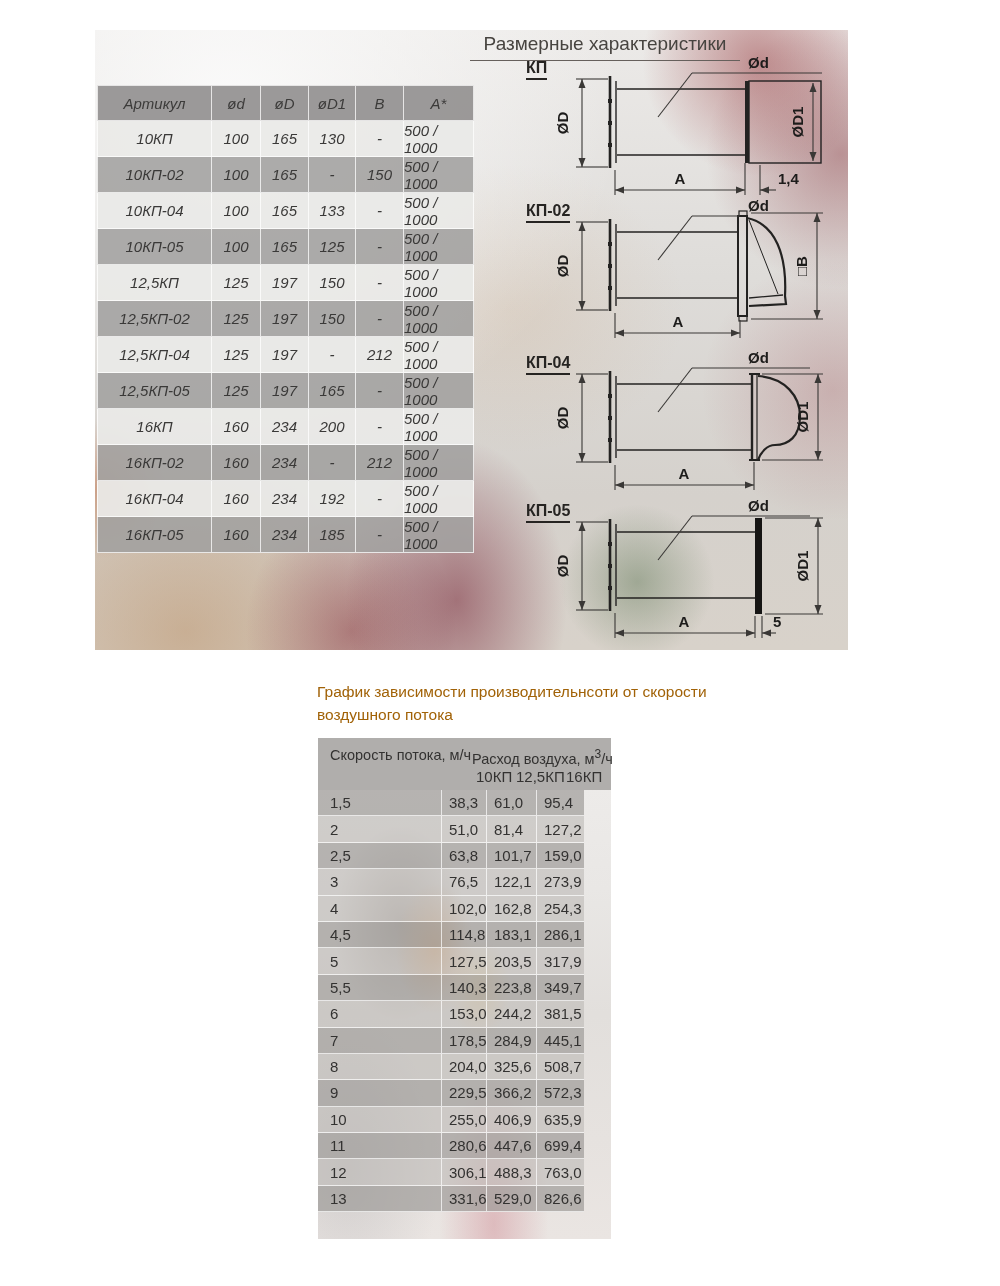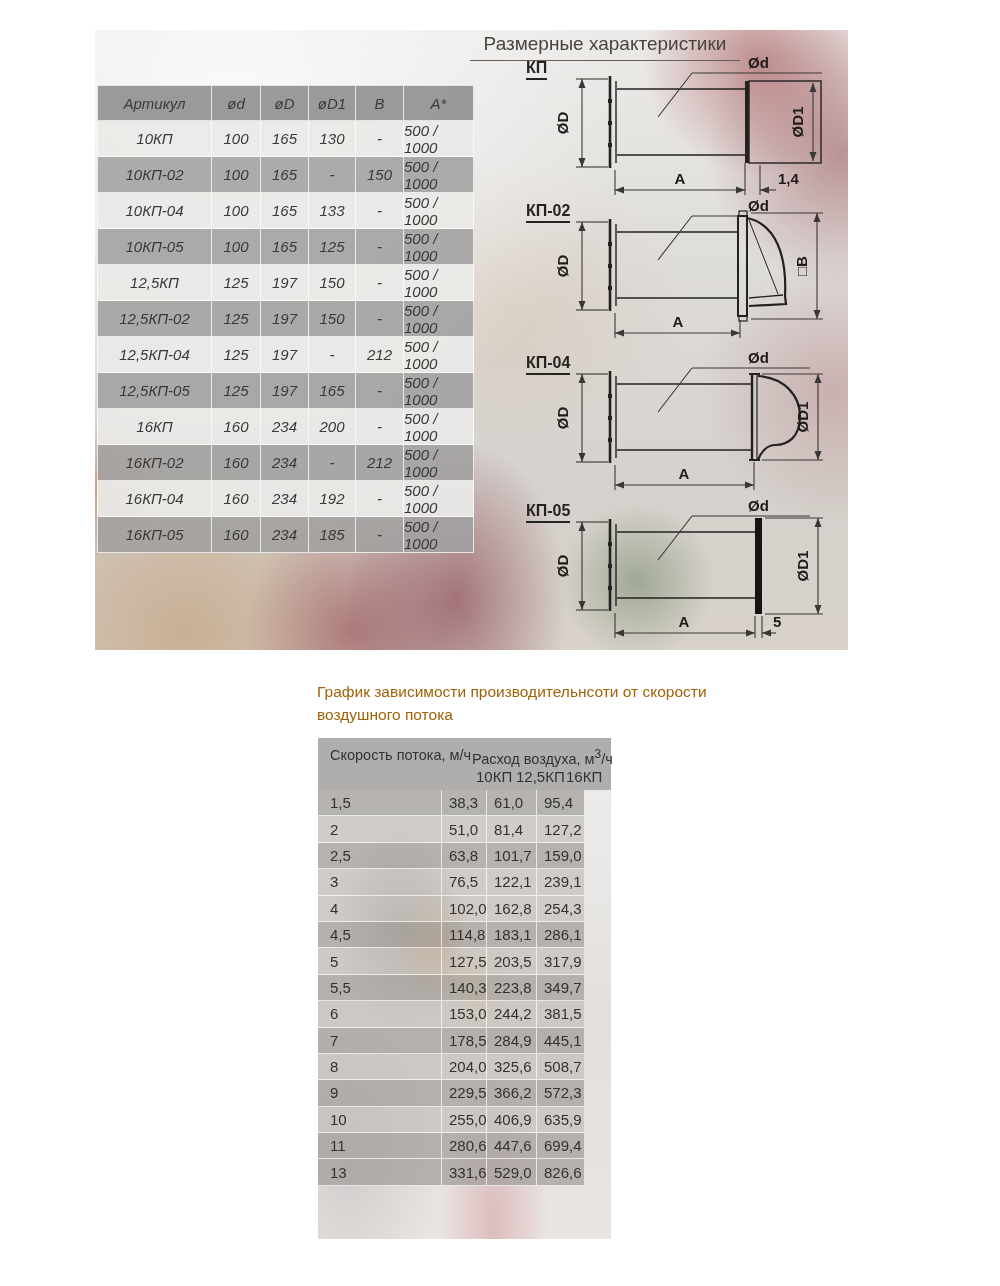--- a/index.html
+++ b/index.html
@@ -414,21 +414,21 @@
         <div class="t2row odd">
           <div class="t2c t2col0">2,5</div>
           <div class="t2c t2col1">63,8</div>
           <div class="t2c t2col2">101,7</div>
           <div class="t2c t2col3">159,0</div>
         </div>
         <div class="t2row even">
           <div class="t2c t2col0">3</div>
           <div class="t2c t2col1">76,5</div>
           <div class="t2c t2col2">122,1</div>
-          <div class="t2c t2col3">239,1</div>
+          <div class="t2c t2col3">273,9</div>
         </div>
         <div class="t2row even">
           <div class="t2c t2col0">4</div>
           <div class="t2c t2col1">102,0</div>
           <div class="t2c t2col2">162,8</div>
           <div class="t2c t2col3">254,3</div>
         </div>
         <div class="t2row odd">
           <div class="t2c t2col0">4,5</div>
           <div class="t2c t2col1">114,8</div>
@@ -476,20 +476,26 @@
           <div class="t2c t2col1">255,0</div>
           <div class="t2c t2col2">406,9</div>
           <div class="t2c t2col3">635,9</div>
         </div>
         <div class="t2row odd">
           <div class="t2c t2col0">11</div>
           <div class="t2c t2col1">280,6</div>
           <div class="t2c t2col2">447,6</div>
           <div class="t2c t2col3">699,4</div>
         </div>
+        <div class="t2row even">
+          <div class="t2c t2col0">12</div>
+          <div class="t2c t2col1">306,1</div>
+          <div class="t2c t2col2">488,3</div>
+          <div class="t2c t2col3">763,0</div>
+        </div>
         <div class="t2row odd">
           <div class="t2c t2col0">13</div>
           <div class="t2c t2col1">331,6</div>
           <div class="t2c t2col2">529,0</div>
           <div class="t2c t2col3">826,6</div>
         </div>
       </div>
   </div>
 </div>
 

